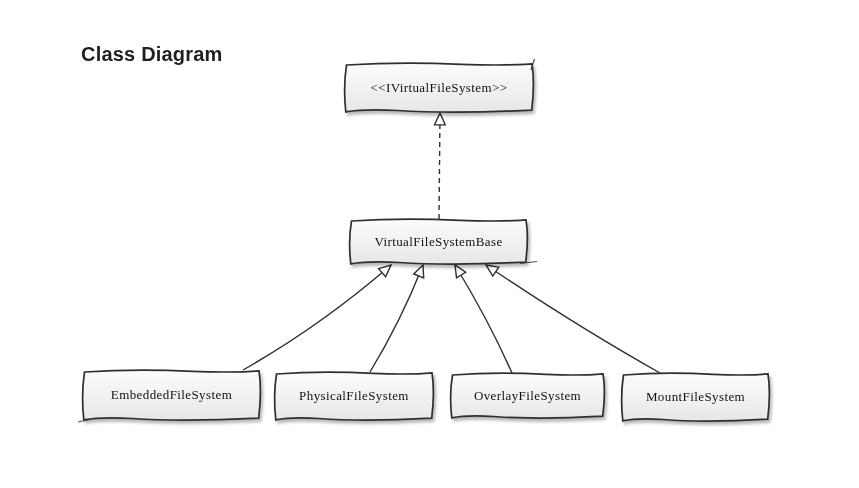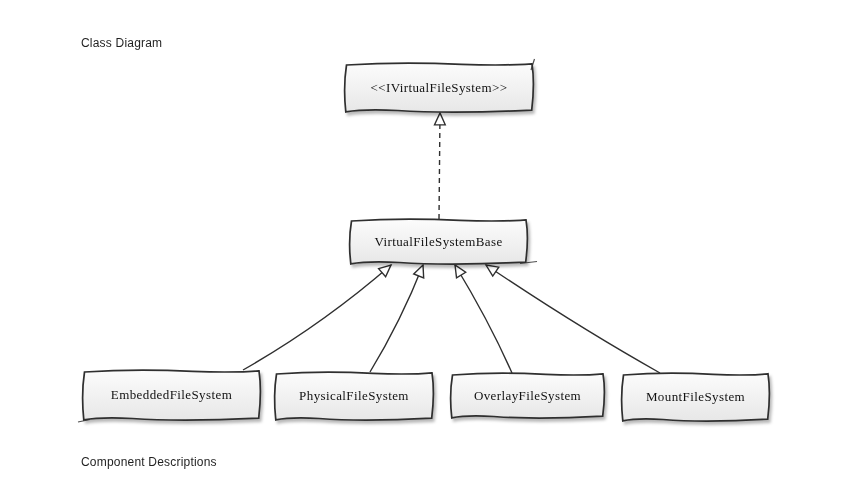--- a/index.html
+++ b/index.html
@@ -6,22 +6,22 @@
   .screen{
     position:relative;
     width:859px;height:488px;
     background:#ffffff;
     overflow:hidden;
     font-family:"Liberation Sans","DejaVu Sans",sans-serif;
   }
   .doc-heading{
     position:absolute;
     font-family:"Liberation Sans","DejaVu Sans",sans-serif;
-    font-size:12px;
-    font-weight:400;
+    font-size:20px;
+    font-weight:700;
     color:#1f1f1f;
     letter-spacing:0.2px;
     white-space:nowrap;
   }
   #heading-top{left:81px;top:26px;}
   #heading-bottom{left:81px;top:445px;}
   #diagram-svg{position:absolute;left:0;top:0;}
   .sketch-box{
     filter:drop-shadow(2px 3px 1.5px rgba(0,0,0,0.28));
   }
@@ -64,14 +64,13 @@
       <text x="354" y="400" text-anchor="middle" class="sketch-label">PhysicalFileSystem</text>
       <path d="M452.5,375 Q496.9,371.7 545.86,374.4 Q582.5799999999999,375.8 603,373.8 Q605.9,391.48 602.7,416.2 Q535.15,419.8 493.84000000000003,416.5 Q466.3,414.8 451.8,417.9 Q449.1,395 452.5,375 Z" fill="url(#boxfill)" stroke="#2f2f2f" stroke-width="1.7" class="sketch-box"></path>
       <text x="527.5" y="399.5" text-anchor="middle" class="sketch-label">OverlayFileSystem</text>
       <path d="M623.5,375 Q666.1,371.7 713.14,374.4 Q748.42,375.8 768,373.8 Q770.9,392.74 767.7,419.2 Q702.85,422.8 663.16,419.5 Q636.7,417.8 622.8,420.9 Q620.1,396.5 623.5,375 Z" fill="url(#boxfill)" stroke="#2f2f2f" stroke-width="1.7" class="sketch-box"></path>
       <text x="695.5" y="401" text-anchor="middle" class="sketch-label">MountFileSystem</text>
       <line x1="531" y1="70" x2="534.5" y2="59" stroke="#2f2f2f" stroke-width="1.2" opacity="0.85"></line>
       <line x1="520" y1="263.5" x2="537" y2="261.5" stroke="#2f2f2f" stroke-width="1.2" opacity="0.85"></line>
       <line x1="90" y1="419.5" x2="78" y2="422" stroke="#2f2f2f" stroke-width="1.2" opacity="0.85"></line>
     </svg>
 
-  <h2 class="doc-heading" id="heading-bottom">Component Descriptions</h2>
 </div>
 
 </body></html>

